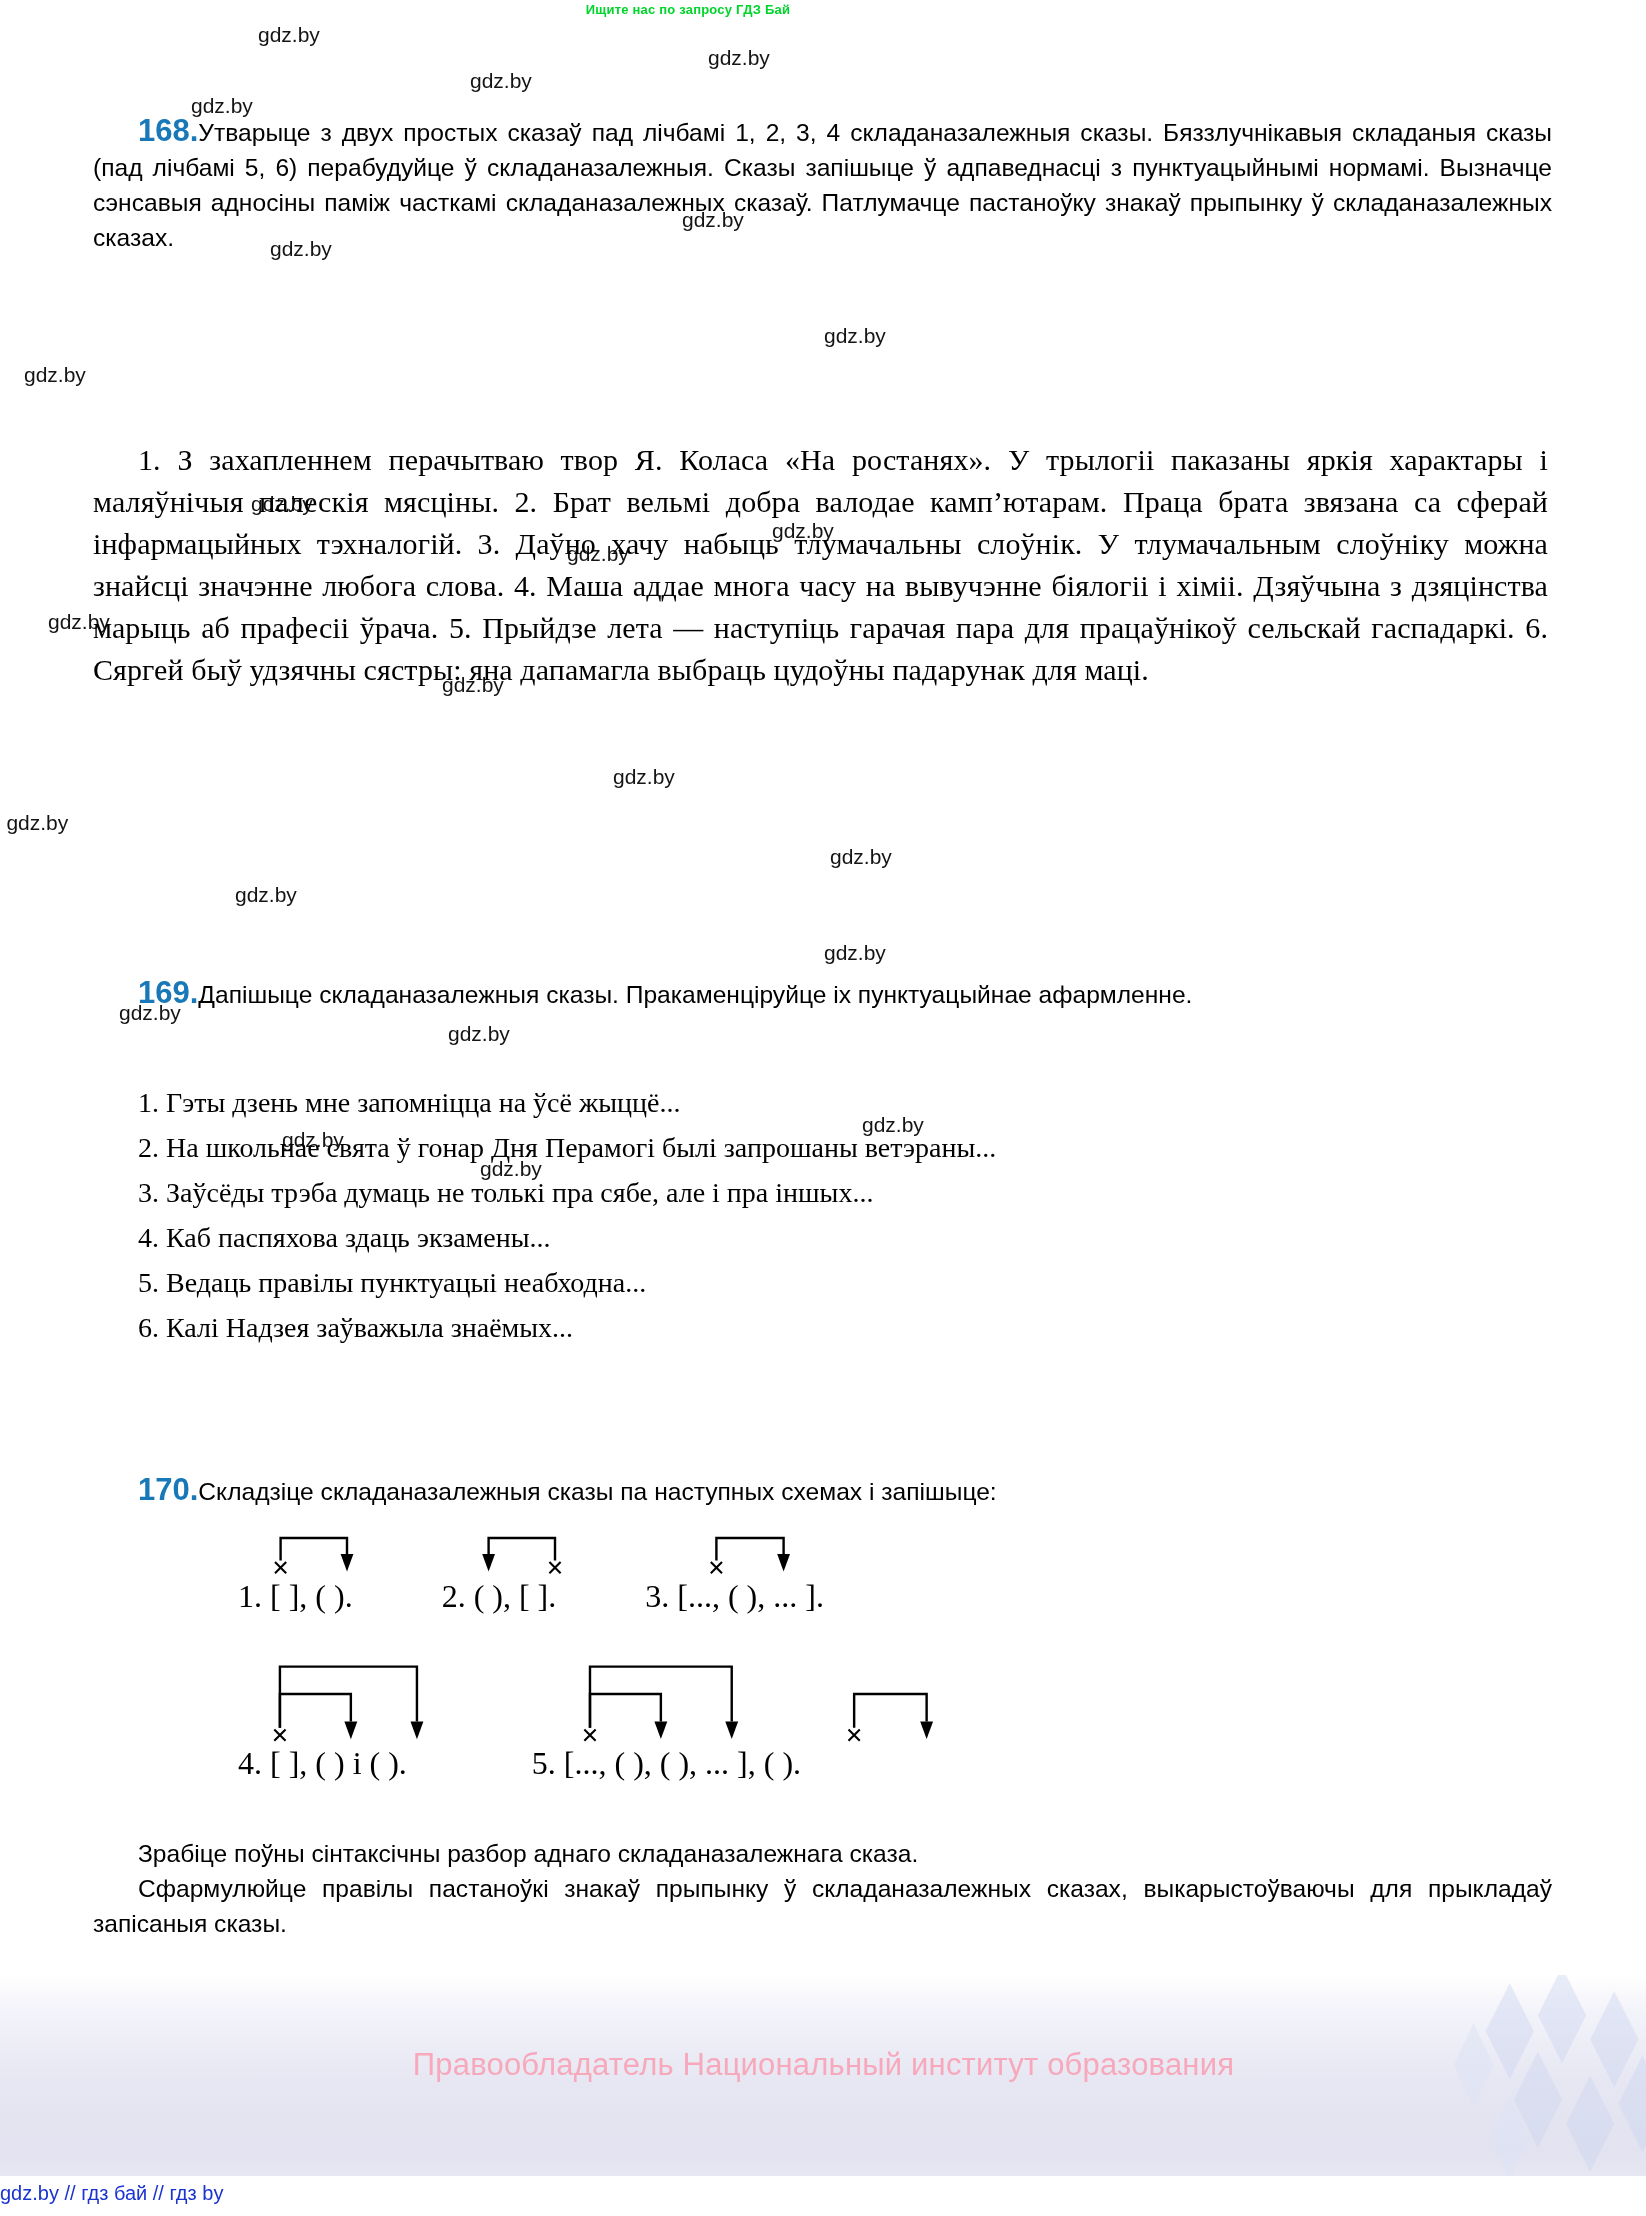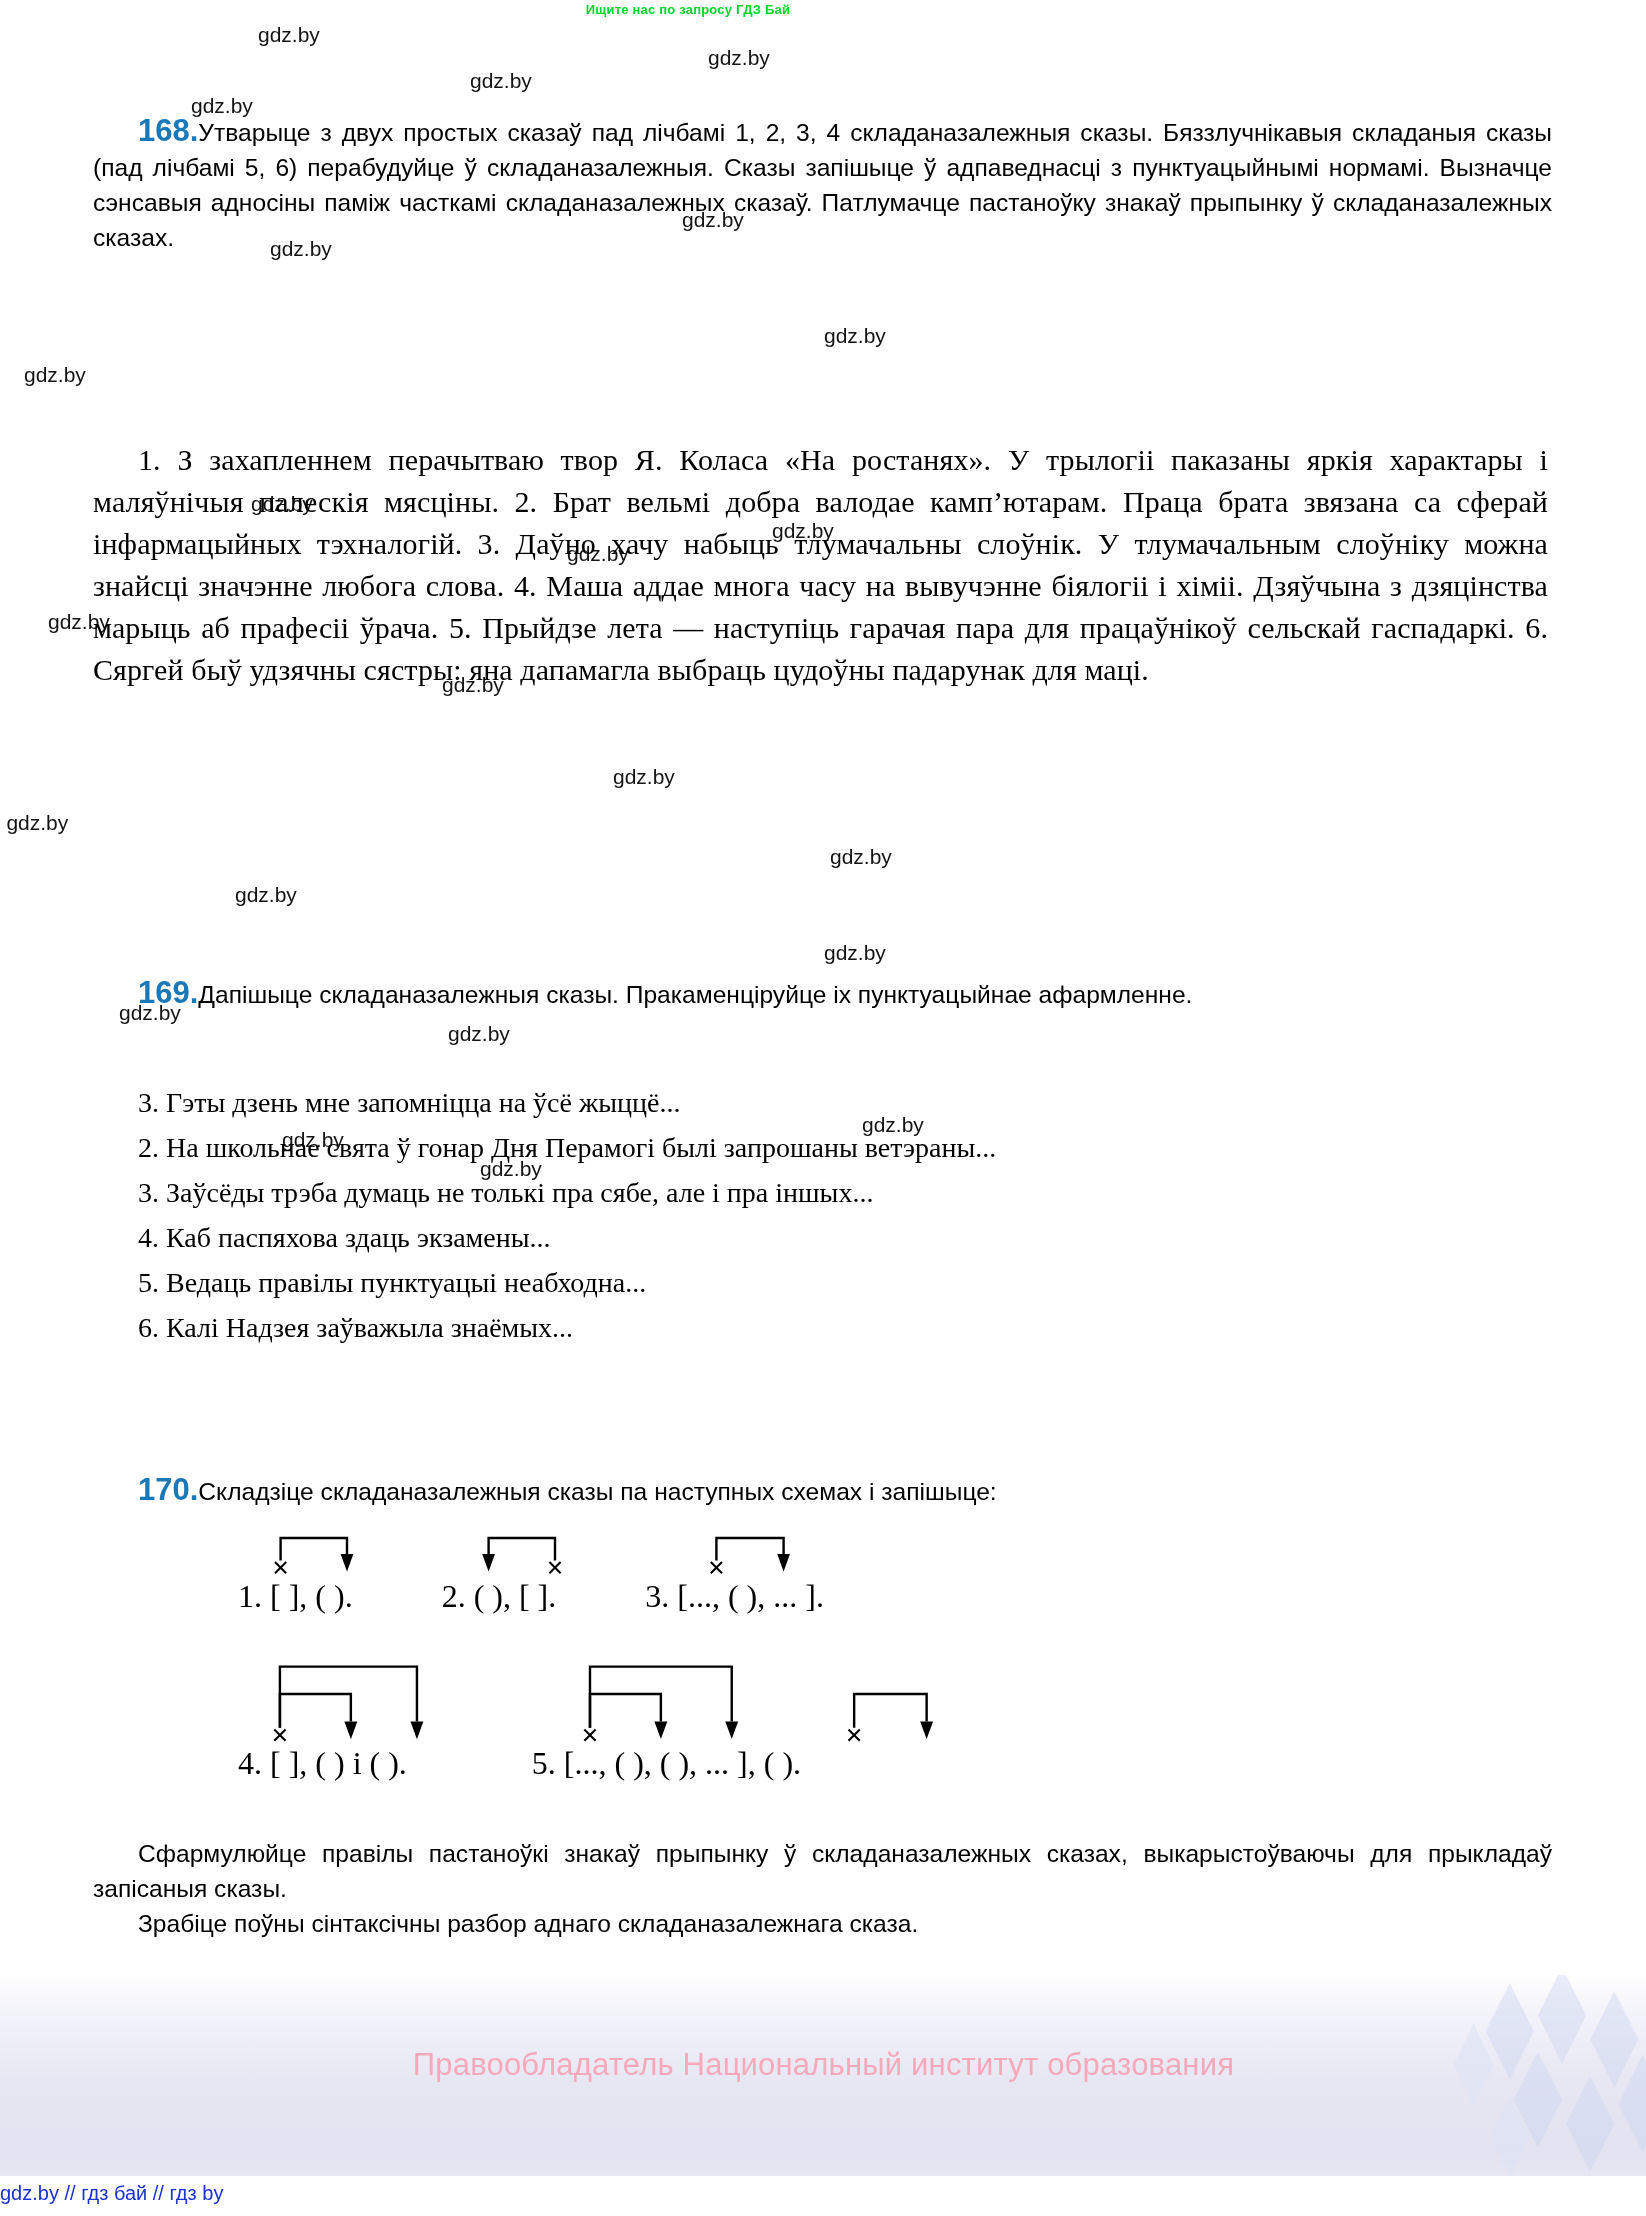--- a/index.html
+++ b/index.html
@@ -202,21 +202,21 @@
 
   <div class="body-serif" style="left:93px; top:439px; width:1455px;">
     <span class="indent"></span><span>1. З захапленнем перачытваю твор Я. Коласа «На ростанях». У трылогіі паказаны яркія характары і маляўнічыя палескія мясціны. 2. Брат вельмі добра валодае камп’ютарам. Праца брата звязана са сферай інфармацыйных тэхналогій. 3. Даўно хачу набыць тлумачальны слоўнік. У тлумачальным слоўніку можна знайсці значэнне любога слова. 4. Маша аддае многа часу на вывучэнне біялогіі і хіміі. Дзяўчына з дзяцінства марыць аб прафесіі ўрача. 5. Прыйдзе лета — наступіць гарачая пара для працаўнікоў сельскай гаспадаркі. 6. Сяргей быў удзячны сястры: яна дапамагла выбраць цудоўны падарунак для маці.</span>
   </div>
 
   <div class="ex-intro" style="left:93px; top:975px; width:1459px;">
     <span class="indent"></span><span class="num">169.</span><span>Дапішыце складаназалежныя сказы. Пракаменціруйце іх пунктуацыйнае афармленне.</span>
   </div>
 
   <div class="list-serif" style="left:93px; top:1080px; width:1455px;">
-    <span class="li">3. Гэты дзень мне запомніцца на ўсё жыццё...</span>
+    <span class="li">1. Гэты дзень мне запомніцца на ўсё жыццё...</span>
     <span class="li">2. На школьнае свята ў гонар Дня Перамогі былі запрошаны ветэраны...</span>
     <span class="li">3. Заўсёды трэба думаць не толькі пра сябе, але і пра іншых...</span>
     <span class="li">4. Каб паспяхова здаць экзамены...</span>
     <span class="li">5. Ведаць правілы пунктуацыі неабходна...</span>
     <span class="li">6. Калі Надзея заўважыла знаёмых...</span>
   </div>
 
   <div class="ex-intro" style="left:93px; top:1472px; width:1459px;">
     <span class="indent"></span><span class="num">170.</span><span>Складзіце складаназалежныя сказы па наступных схемах і запішыце:</span>
   </div>
@@ -273,22 +273,22 @@
         <path d="M 65 86 L 79 100 M 79 86 L 65 100" stroke="#000" stroke-width="2.6" fill="none"></path>
         <path d="M 400 84 L 400 42 L 490 42 L 490 76" stroke="#000" stroke-width="3" fill="none"></path>
         <polygon points="490,98 482,76 498,76" fill="#000"></polygon>
         <path d="M 393 86 L 407 100 M 407 86 L 393 100" stroke="#000" stroke-width="2.6" fill="none"></path>
       </svg>
       <span class="txt">5. [..., (   ), (   ), ... ], (   ).</span>
     </div>
   </div>
 
   <div class="tail-sans" style="left:93px; top:1836px; width:1459px;">
+    <p><span class="indent"></span><span>Зрабіце поўны сінтаксічны разбор аднаго складаназалежнага сказа.</span></p>
     <p><span class="indent"></span><span>Сфармулюйце правілы пастаноўкі знакаў прыпынку ў складаназалежных сказах, выкарыстоўваючы для прыкладаў запісаныя сказы.</span></p>
-    <p><span class="indent"></span><span>Зрабіце поўны сінтаксічны разбор аднаго складаназалежнага сказа.</span></p>
   </div>
 
   <div class="page-number" style="left:1358px; top:1994px;">119</div>
 
   <div class="bottom-panel"></div>
   <div class="deco">
     <svg width="379" height="201" viewBox="0 0 470 250">
       <g fill="#c9d4ee" opacity="0.55">
         <path d="M300 10 L330 70 L300 130 L270 70 Z"></path>
         <path d="M365 -10 L395 50 L365 110 L335 50 Z"></path>

